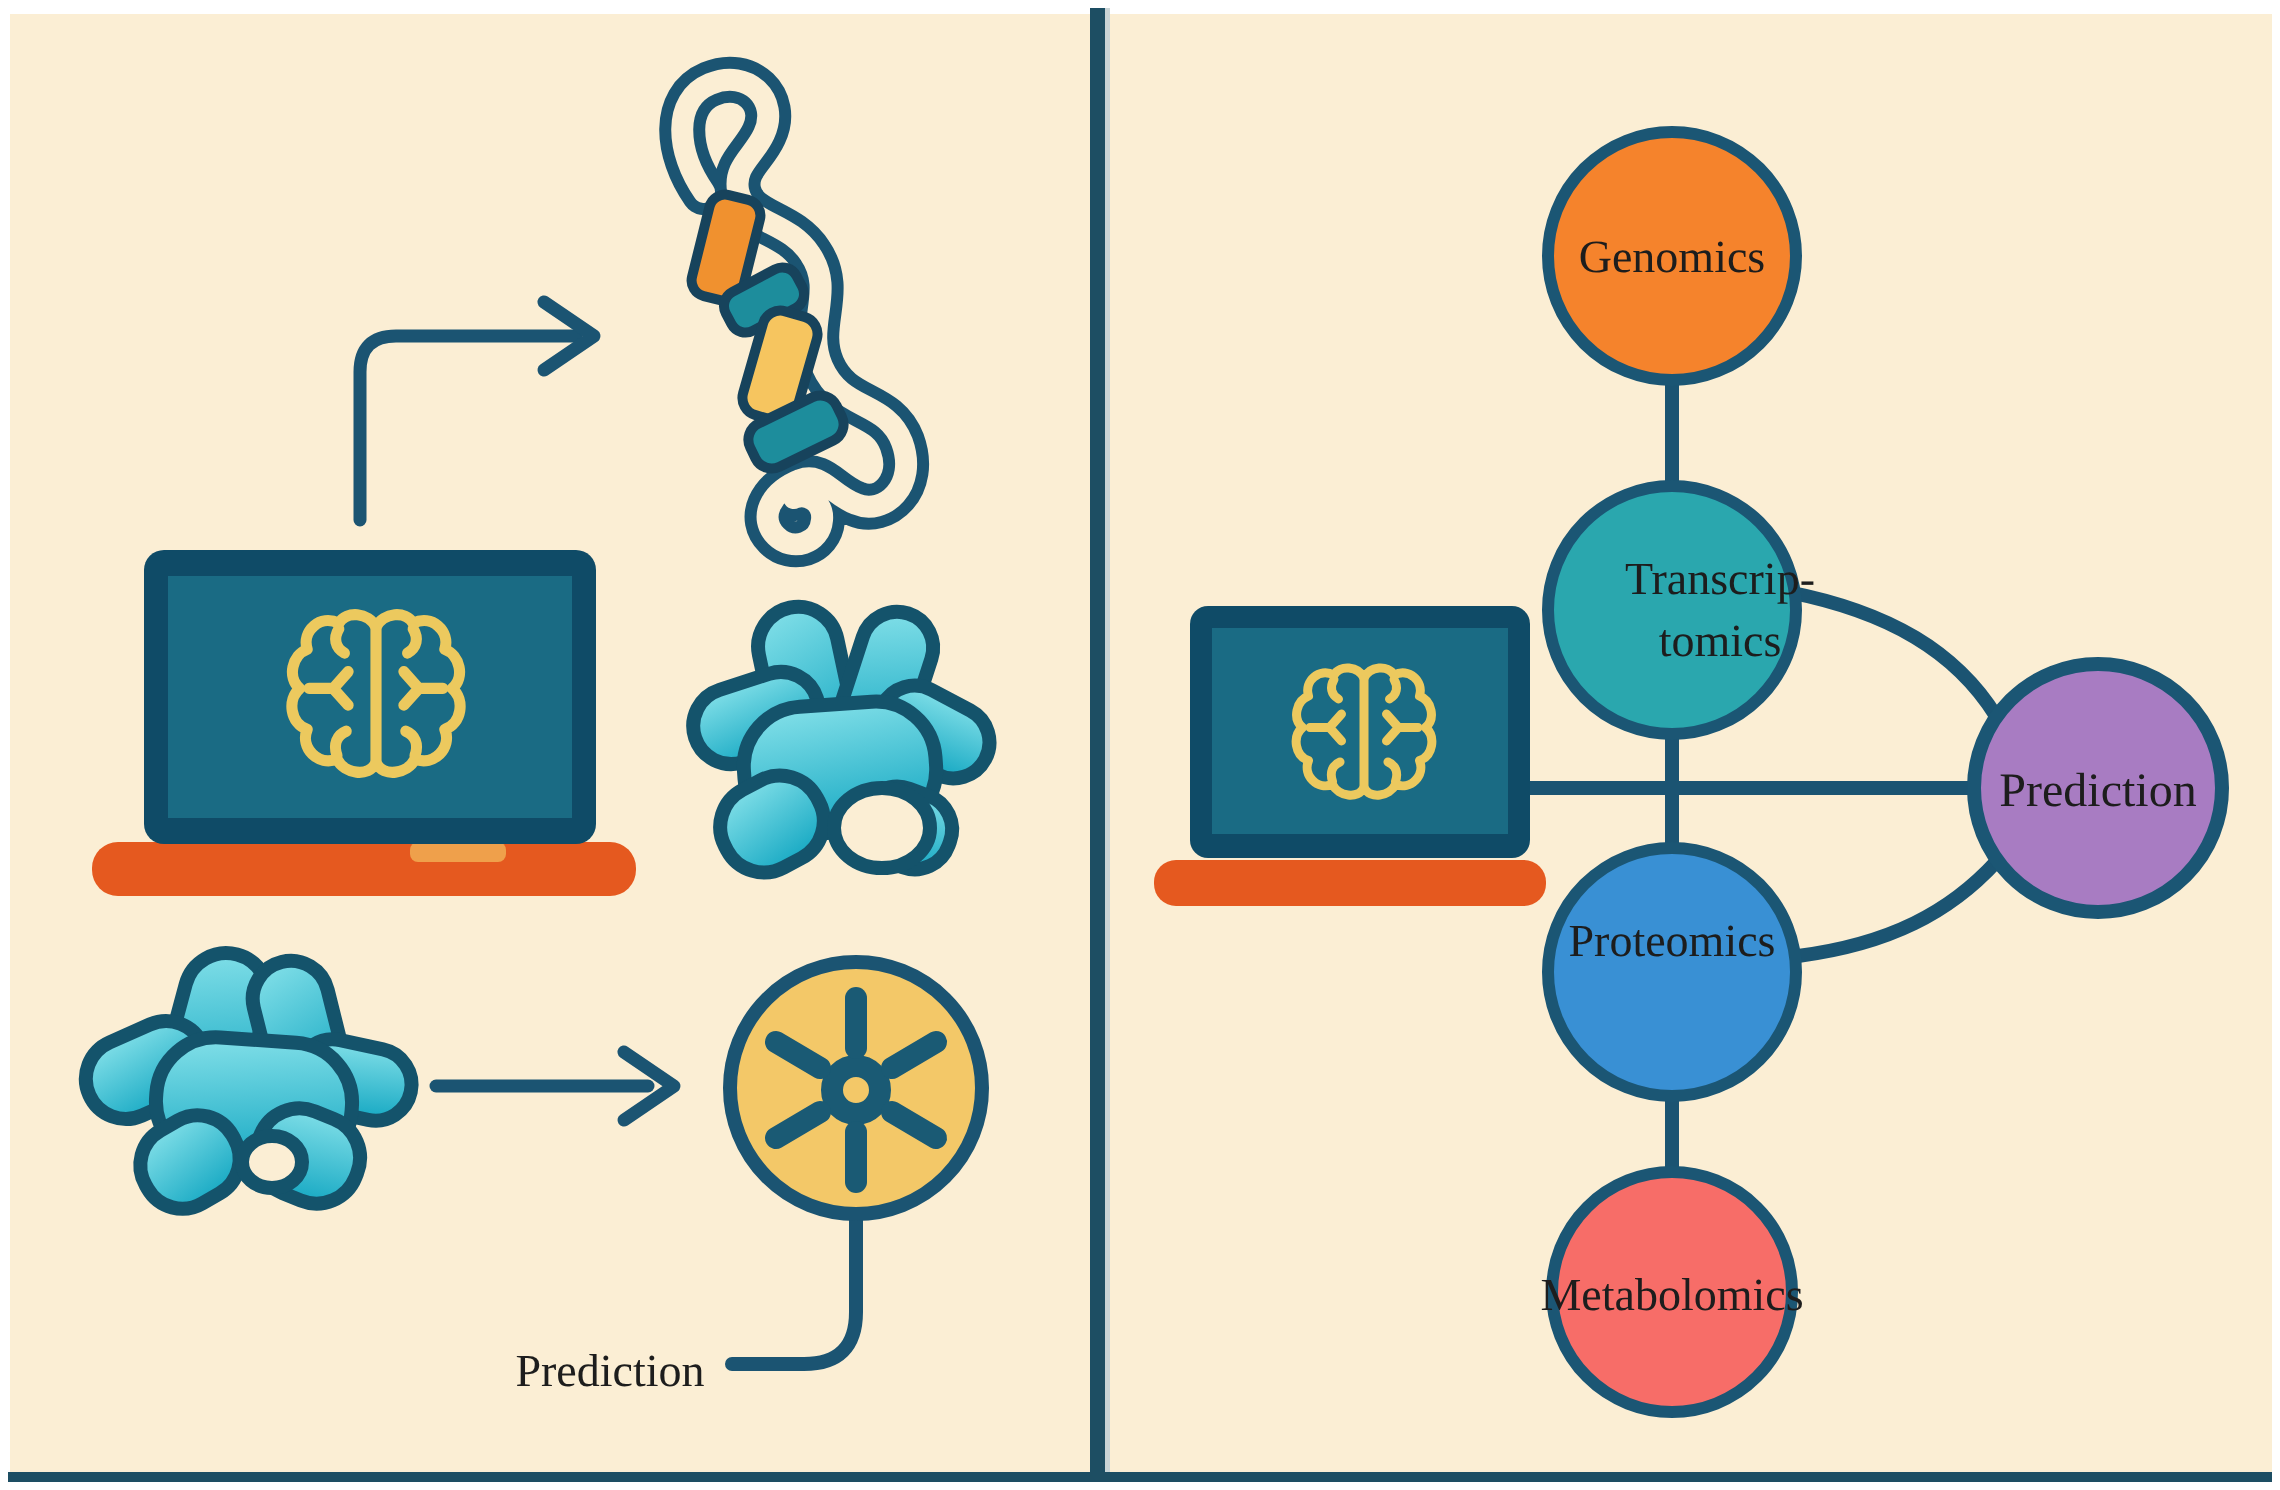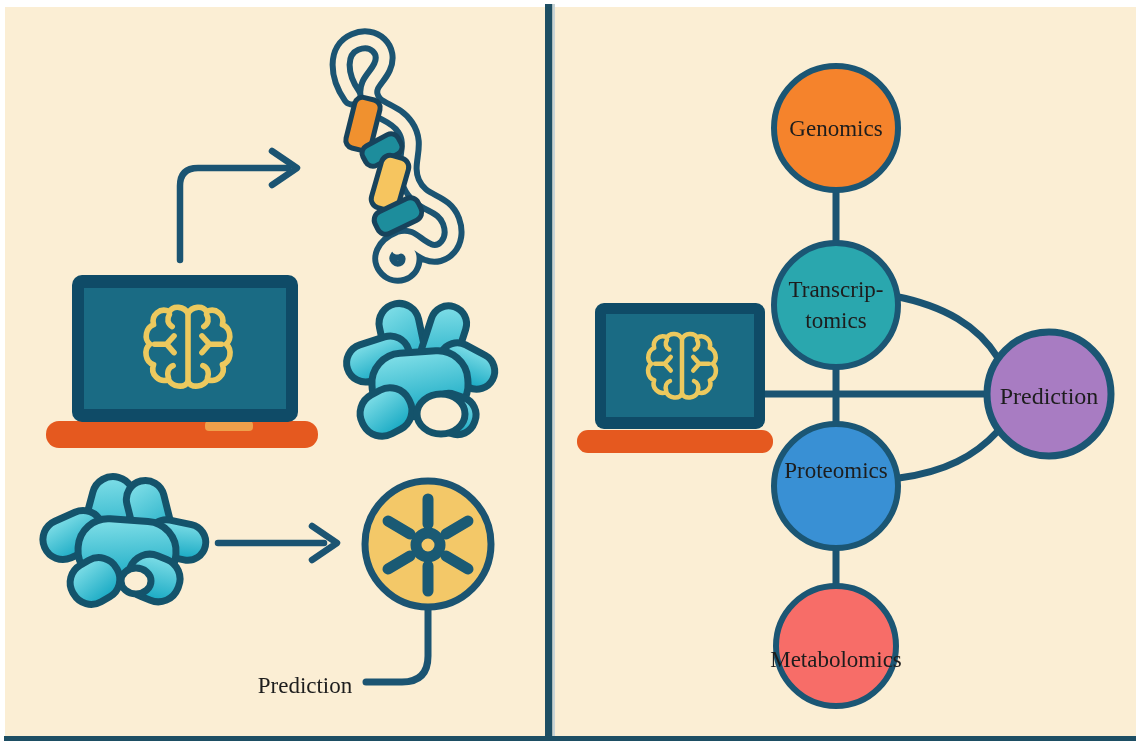--- a/index.html
+++ b/index.html
@@ -6,21 +6,21 @@
   #stage{
     position:relative;width:1140px;height:745px;background:#ffffff;overflow:hidden;
     font-family:"Liberation Serif","DejaVu Serif",serif;
   }
   #artwork{position:absolute;left:0;top:0;z-index:1;}
   .node-label{
     position:absolute;z-index:2;width:140px;text-align:center;
     color:#1d1d1d;font-size:23px;line-height:1.35;white-space:pre-line;
     pointer-events:none;
   }
-  .nowrap{white-space:nowrap;margin-top:12px;}
+  .nowrap{white-space:nowrap;}
 </style>
 </head>
 <body>
 
 <div id="stage">
 
 <svg id="artwork" width="1140" height="745" viewBox="0 0 1140 745">
   <defs>
     <linearGradient id="tealGrad" x1="0" y1="0" x2="0.2" y2="1">
       <stop offset="0" stop-color="#87e2ea"></stop>
@@ -139,21 +139,21 @@
 
   <rect x="545" y="4" width="7.5" height="736" fill="#1d4e63"></rect>
   <rect x="552.5" y="4" width="2.5" height="736" fill="#c9d4d6"></rect>
   <rect x="4" y="736" width="1132" height="5" fill="#1d4e63"></rect>
 </svg>
 
   <div class="node-label" style="left:235px;top:670px;">Prediction</div>
 
   <div class="node-label" style="left:766px;top:113px;">Genomics</div>
 
-  <div class="node-label" style="left:766px;top:274px;">Transcrip-
+  <div class="node-label" style="left:790px;top:274px;">Transcrip-
 tomics</div>
 
   <div class="node-label" style="left:766px;top:455px;">Proteomics</div>
 
   <div class="node-label nowrap" style="left:766px;top:632px;">Metabolomics</div>
 
   <div class="node-label" style="left:979px;top:380px;font-size:24px;">Prediction</div>
 </div>
 
 </body></html>

